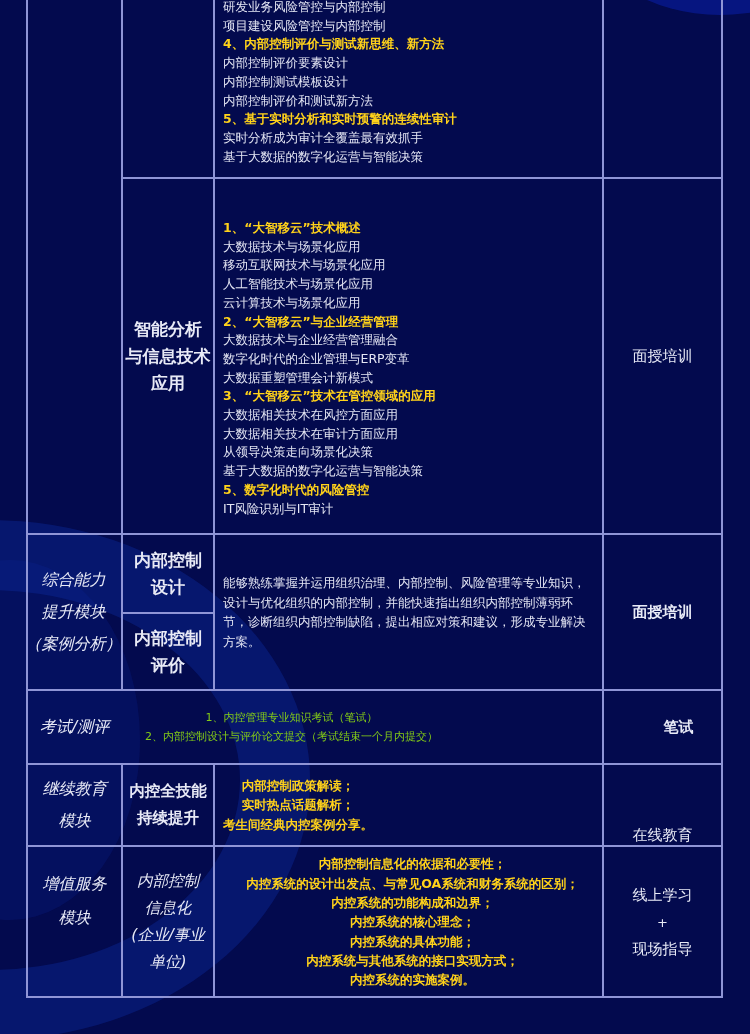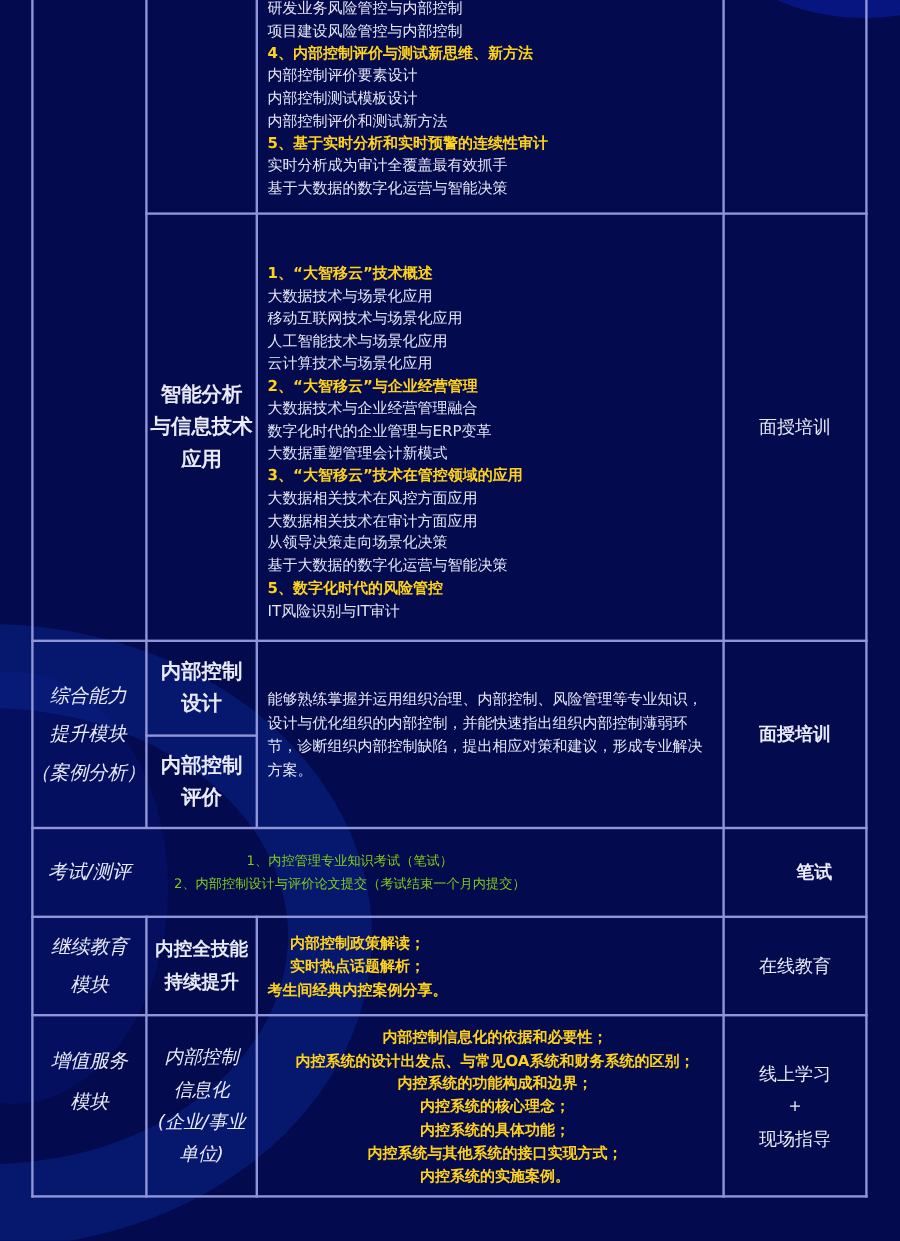--- a/index.html
+++ b/index.html
@@ -231,21 +231,21 @@
       <div>持续提升</div>
     </div>
   </div>
   <div class="cell" style="left:223px; top:765px; width:379px; height:80px; justify-content:flex-start;">
     <div class="yellow-list">
       <span class="ln">内部控制政策解读；</span>
       <span class="ln">实时热点话题解析；</span>
       <span class="ln">考生间经典内控案例分享。</span>
     </div>
   </div>
-  <div class="cell" style="left:604px; top:765px; width:117px; height:80px;">
+  <div class="cell" style="left:604px; top:765px; width:117px; height:80px;align-items:flex-end;">
     <span class="method">在线教育</span>
   </div>
 
   <div class="cell" style="left:28px; top:847px; width:93px; height:108px;">
     <div class="mod-label" style="line-height:34px;">
       <div>增值服务</div>
       <div>模块</div>
     </div>
   </div>
   <div class="cell" style="left:123px; top:847px; width:90px; height:150px;">

